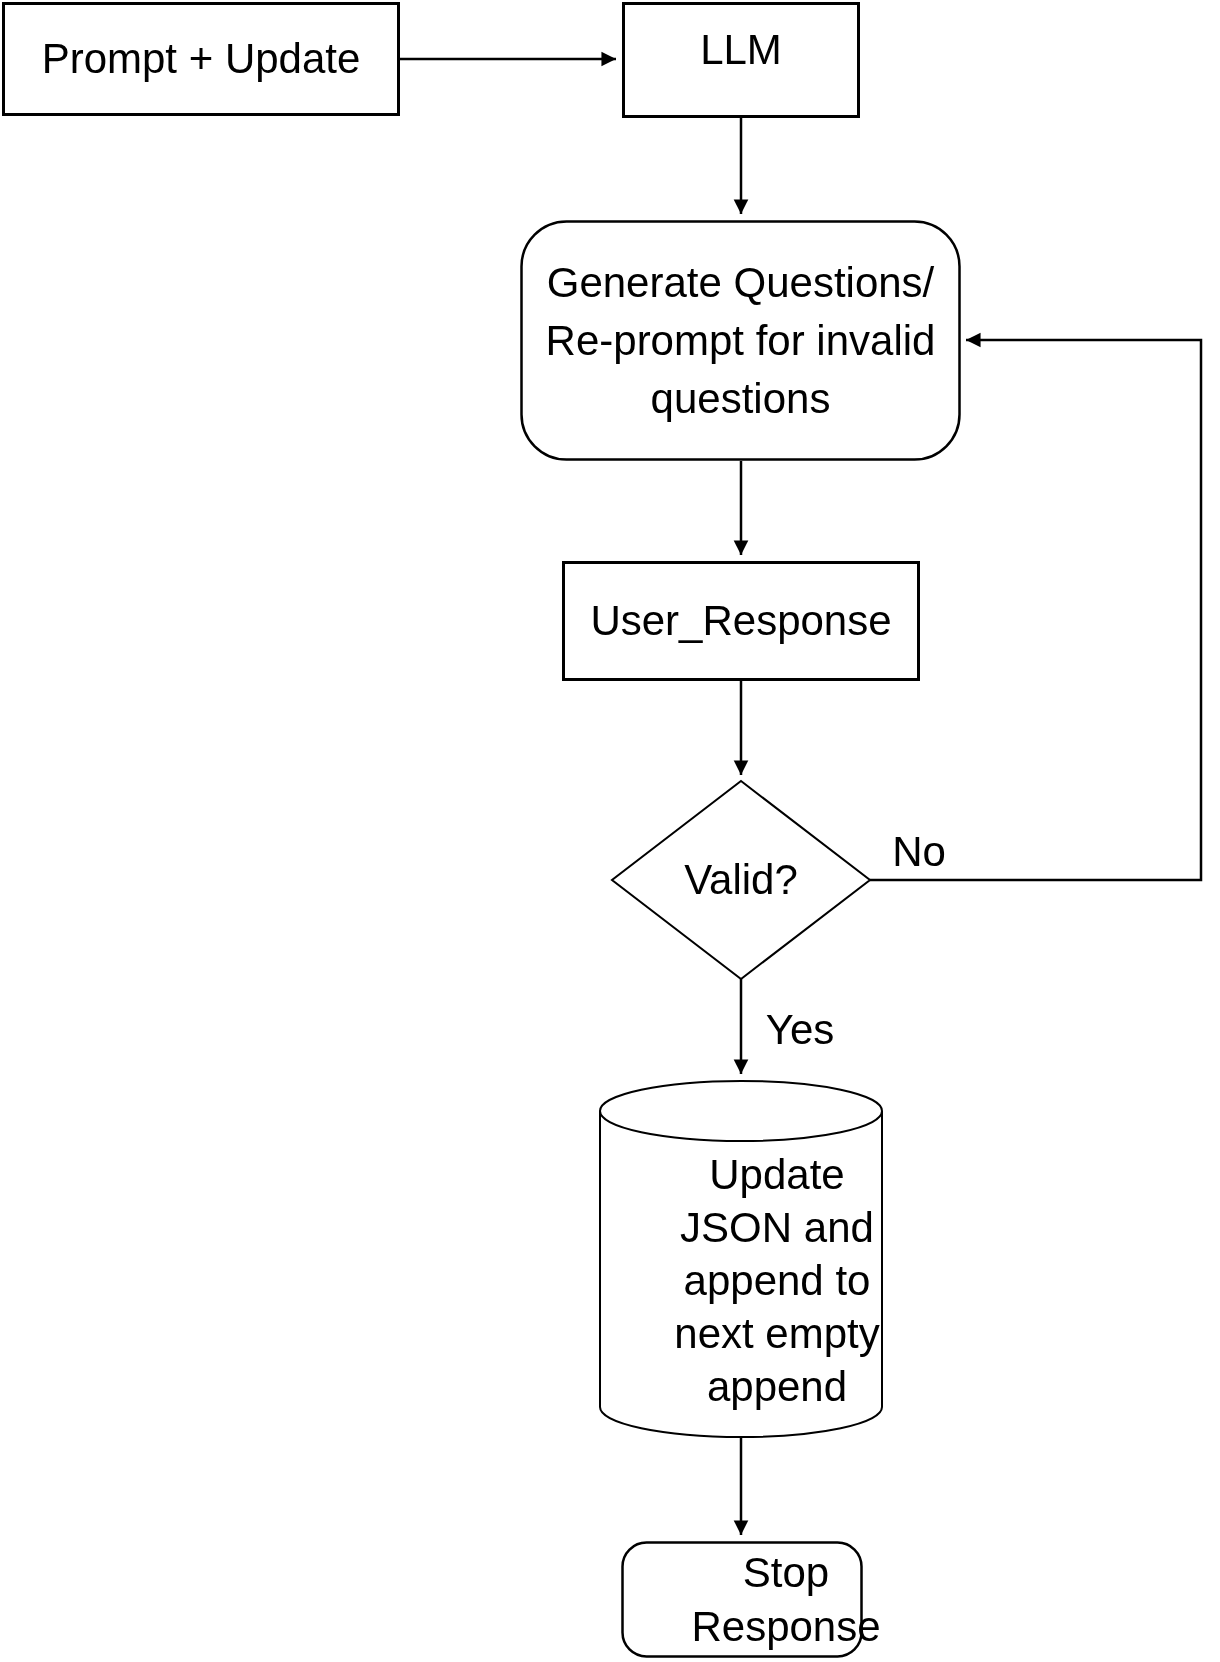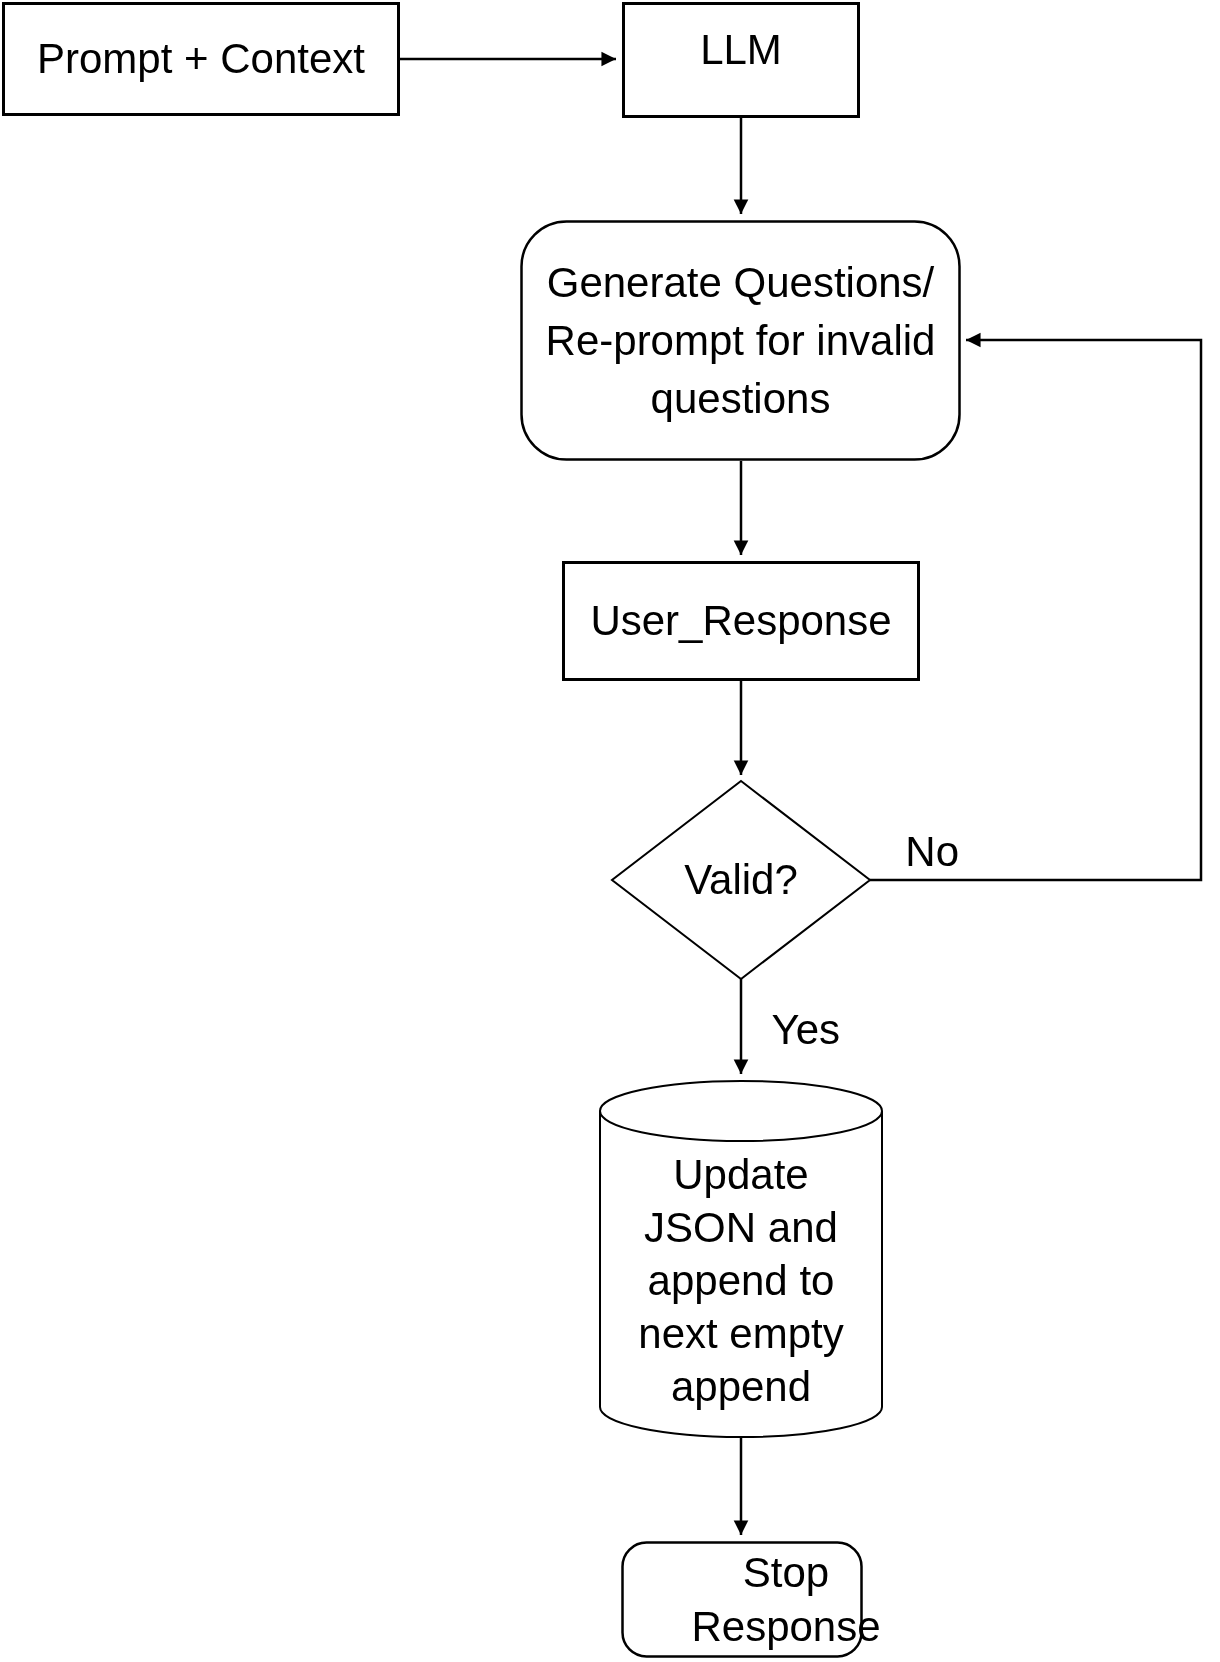--- a/index.html
+++ b/index.html
@@ -28,27 +28,27 @@
     align-items: center;
     justify-content: center;
     text-align: center;
     font-size: 42px;
     line-height: 56px;
     color: #000000;
     white-space: nowrap;
   }
   .label .line { display: block; }
   .gen-lines { line-height: 58px; }
-  .cyl-lines { line-height: 53px; }
+  .cyl-lines { line-height: 53px; padding-left: 36px; }
   .stop-lines { line-height: 54px; }
   .edge-label {
     position: absolute;
     font-size: 42px;
     line-height: 44px;
-    text-align: right;
+    text-align: center;
     white-space: nowrap;
   }
 </style>
 </head>
 <body>
 
 <div class="canvas">
 
   <svg class="layer" width="1220" height="1662" viewBox="0 0 1220 1662">
     <defs>
@@ -80,21 +80,21 @@
     <path d="M741 979 V1074" fill="none" stroke="#000000" stroke-width="2.5" marker-end="url(#arrow)"></path>
 
     <path d="M600 1111 V1407 A141 30 0 0 0 882 1407 V1111" fill="#ffffff" stroke="#000000" stroke-width="2"></path>
     <ellipse cx="741" cy="1111" rx="141" ry="30" fill="#ffffff" stroke="#000000" stroke-width="2"></ellipse>
 
     <path d="M741 1437 V1535" fill="none" stroke="#000000" stroke-width="2.5" marker-end="url(#arrow)"></path>
 
     <rect x="622.5" y="1542.5" width="239" height="114" rx="24" ry="24" fill="#ffffff" stroke="#000000" stroke-width="2.5"></rect>
   </svg>
 
-  <div class="label" style="left:2px; top:2px; width:398px; height:113px;">Prompt + Context</div>
+  <div class="label" style="left:2px; top:2px; width:398px; height:113px;">Prompt + Update</div>
 
   <div class="label" style="left:622px; top:2px; width:238px; height:96px;">LLM</div>
 
   <div class="label gen-lines" style="left:520px; top:220px; width:441px; height:241px;">
     <span class="line">Generate Questions/</span>
     <span class="line">Re-prompt for invalid</span>
     <span class="line">questions</span>
   </div>
 
   <div class="label" style="left:562px; top:561px; width:358px; height:120px;">User_Response</div>

